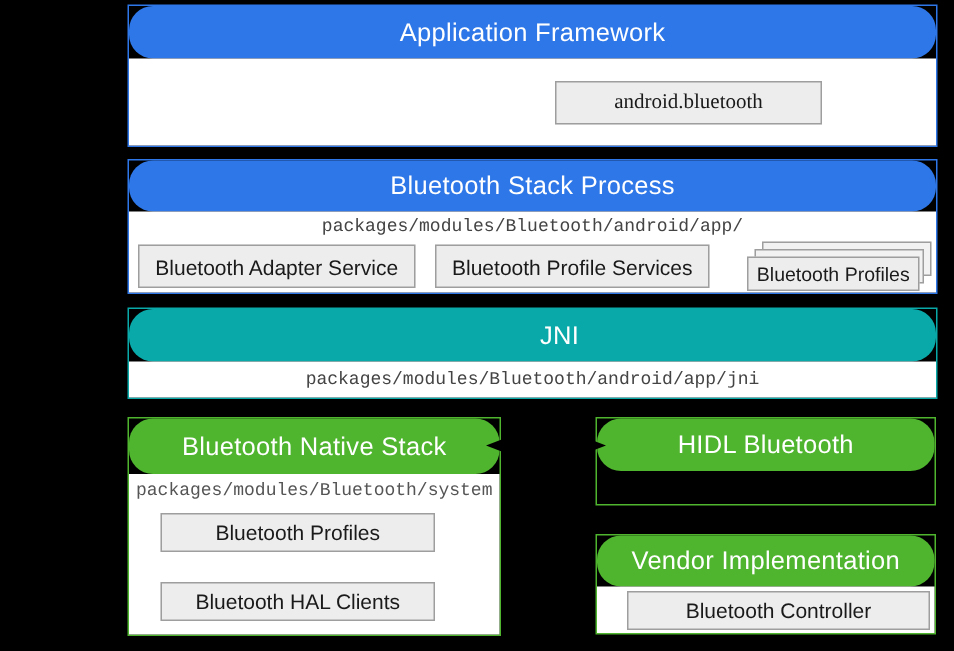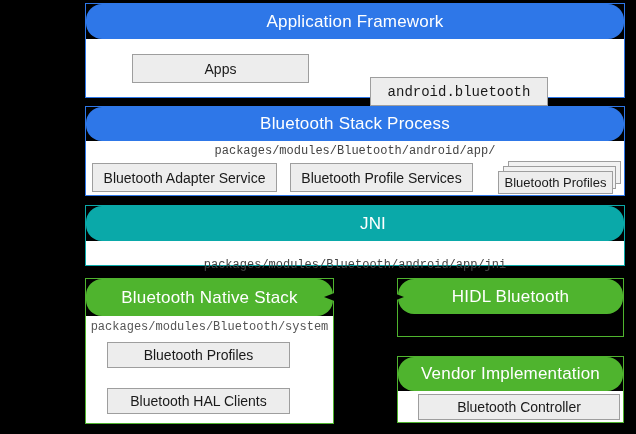--- a/index.html
+++ b/index.html
@@ -16,39 +16,38 @@
   .c-blue  { border-color:#4b88ec; }  .c-blue  .hdr { background:#2e77e8; }
   .c-teal  { border-color:#0aa9a9; }  .c-teal  .hdr { background:#0aa9a9; }
   .c-green { border-color:#4fb42e; }  .c-green .hdr { background:#4fb42e; }
   .sec.c-blue  { border-color:#2e77e8; }
   .gbox {
     position:absolute; box-sizing:border-box; background:#ededed; border:1px solid #9e9e9e;
     display:flex; align-items:center; justify-content:center;
     font-size:14px; color:#1a1a1a; white-space:nowrap;
   }
   .paper { position:absolute; box-sizing:border-box; background:#f2f2f2; border:1px solid #9e9e9e; }
-  .mono { font-family:Liberation Mono, monospace;margin-top:23px; }
+  .mono { font-family:Liberation Serif, serif; }
   .path {
     position:absolute; left:0; width:100%; text-align:center;
     font-family:"Liberation Mono", monospace; font-size:12px; color:#444;
     white-space:nowrap;
   }
   .arrow { position:absolute; z-index:2; }
 </style>
 </head>
 <body>
 
 <div class="canvas">
 
   <section class="sec c-blue" style="left:85px; top:3px; width:540px; height:95px;">
     <div class="hdr" style="height:35px;">
       <span>Application Framework</span>
     </div>
     <div class="body">
-      <div class="gbox" style="left:46px; top:15px; width:177px; height:29px;">Apps</div>
       <div class="gbox mono" style="left:284px; top:15px; width:178px; height:29px; font-size:14px;">android.bluetooth</div>
     </div>
   </section>
 
   <section class="sec c-blue" style="left:85px; top:106px; width:540px; height:90px;">
     <div class="hdr" style="height:34px;">
       <span>Bluetooth Stack Process</span>
     </div>
     <div class="body">
       <div class="path" style="top:2px; line-height:17px;">packages/modules/Bluetooth/android/app/</div>
@@ -58,21 +57,21 @@
       <div class="paper" style="left:417px; top:25px; width:113px; height:23px;"></div>
       <div class="gbox" style="left:412px; top:30px; width:115px; height:23px; font-size:13px;">Bluetooth Profiles</div>
     </div>
   </section>
 
   <section class="sec c-teal" style="left:85px; top:205px; width:540px; height:61px;">
     <div class="hdr" style="height:35px;padding-left:36px;">
       <span>JNI</span>
     </div>
     <div class="body">
-      <div class="path" style="top:12px; line-height:24px;border-radius:11px;">packages/modules/Bluetooth/android/app/jni</div>
+      <div class="path" style="top:0; line-height:24px;border-radius:11px;">packages/modules/Bluetooth/android/app/jni</div>
     </div>
   </section>
 
   <section class="sec c-green" style="left:85px; top:278px; width:249px; height:146px;">
     <div class="hdr" style="height:37px;">
       <span>Bluetooth Native Stack</span>
     </div>
     <div class="body">
       <div class="path" style="top:3px; line-height:16px; color:#555;">packages/modules/Bluetooth/system</div>
       <div class="gbox" style="left:21px; top:26px; width:183px; height:26px;">Bluetooth Profiles</div>

